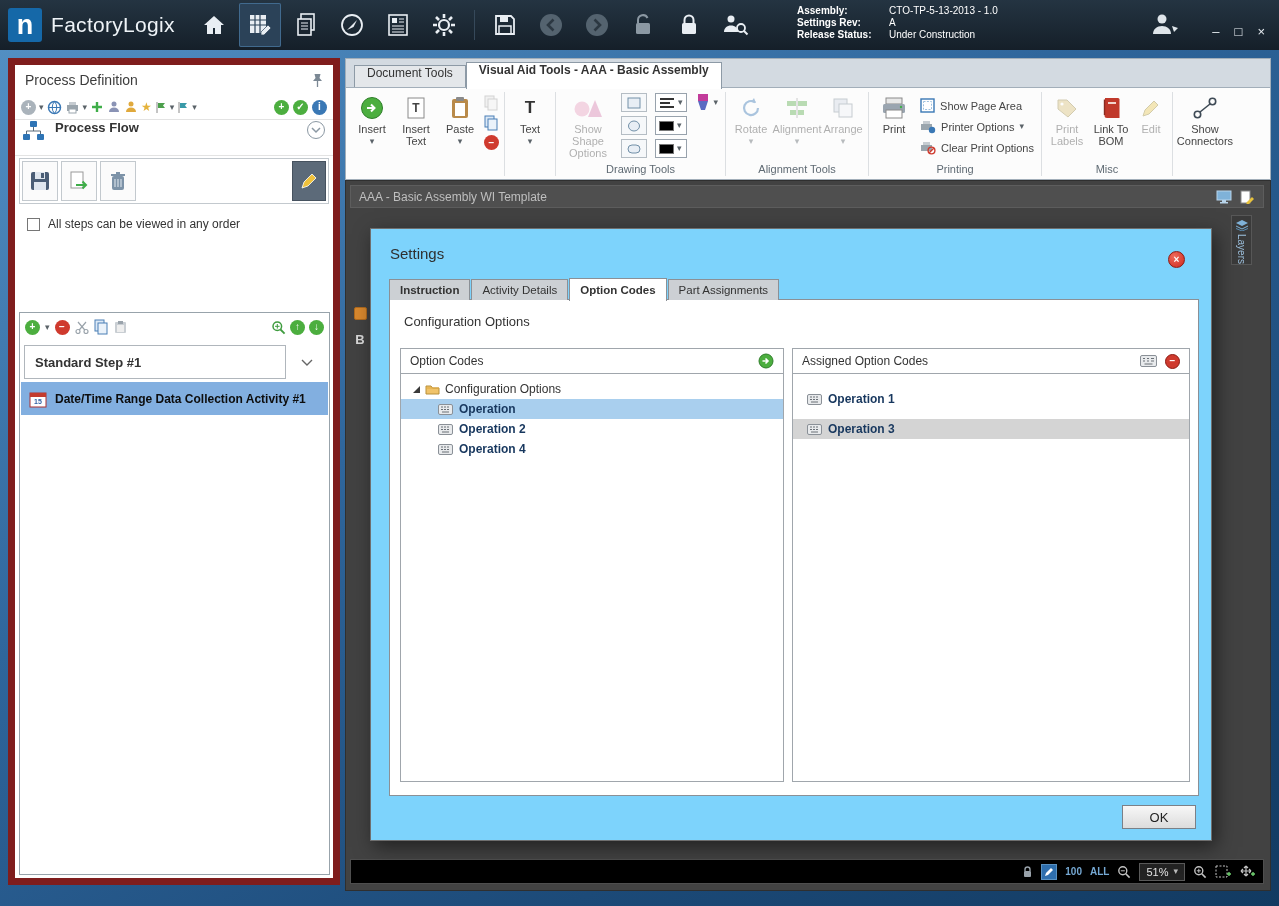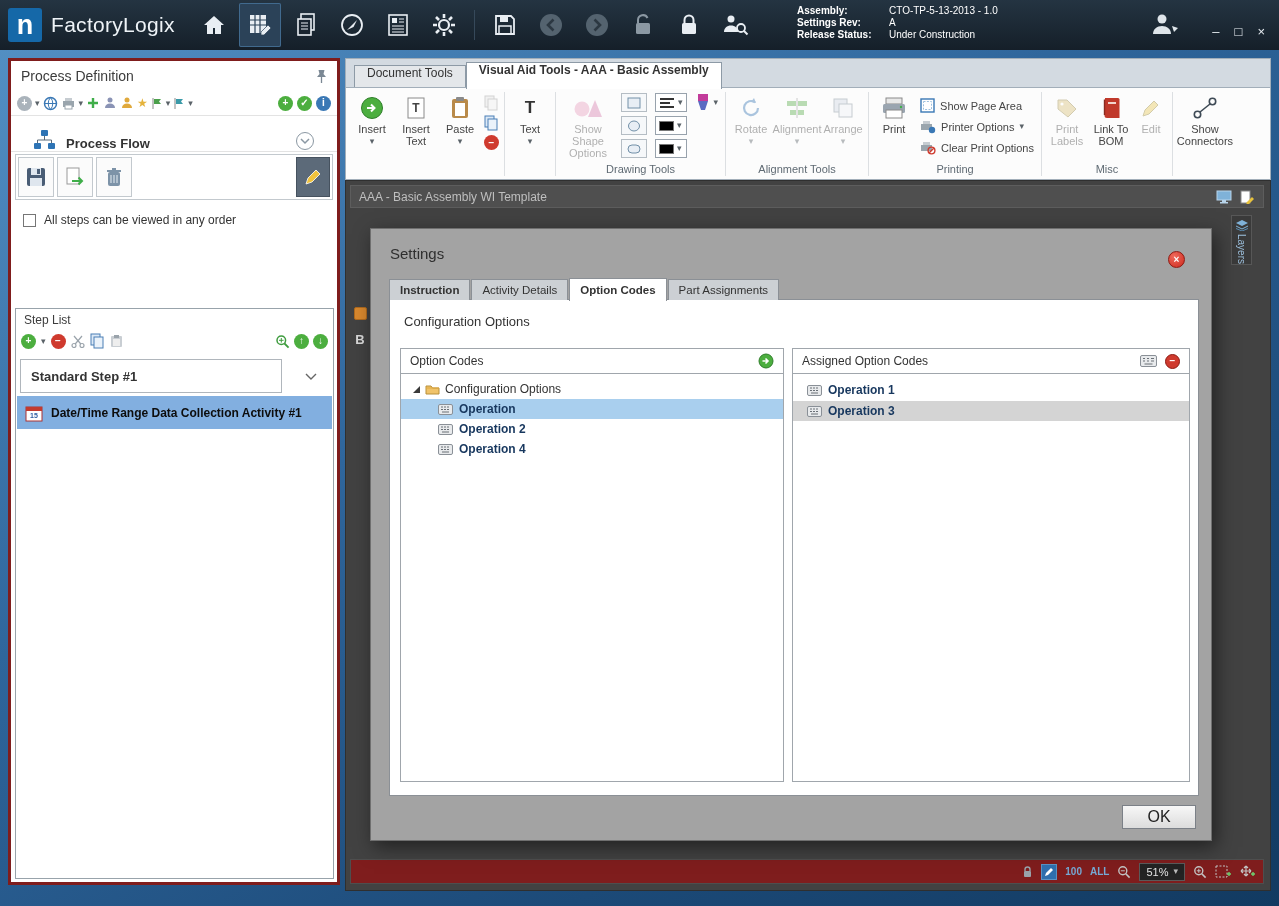--- a/index.html
+++ b/index.html
@@ -14,27 +14,27 @@
 .logo-mark{width:34px;height:34px;background:#1568a8;border-radius:3px;display:flex;align-items:center;justify-content:center;font-size:27px;font-weight:bold;color:#fff}
 .logo-text{font-size:21px;color:#eef3f7;letter-spacing:.3px}
 .tb-btn{width:42px;height:44px;display:flex;align-items:center;justify-content:center;margin:0 2px;border-radius:2px}
 .tb-btn.active{background:#2b4258;box-shadow:inset 0 0 0 1px #416a8e}
 .tb-sep{width:1px;height:30px;background:#36495a;margin:0 7px}
 .tb-meta{position:absolute;left:797px;top:5px;font-size:10px;display:grid;grid-template-columns:92px auto;row-gap:1px;color:#fff}
 .tb-meta b{font-weight:bold}
 .tb-user{position:absolute;left:1148px;top:10px}
 .win-controls{position:absolute;right:14px;top:24px;display:flex;gap:15px;font-size:13px;color:#e8edf2}
 
-.left-panel{position:absolute;left:8px;top:58px;width:332px;height:827px;background:#fff;border:3px solid #7f1d1d}
+.left-panel{position:absolute;left:8px;top:58px;width:332px;height:827px;background:#fff;border:7px solid #7f1d1d}
 .lp-title{height:30px;display:flex;align-items:center;padding:0 10px;font-size:14px;color:#3c3c3c}
 .lp-title .pin{margin-left:auto}
 .lp-toolbar{height:25px;display:flex;align-items:center;gap:3px;padding:0 6px;border-bottom:1px solid #e3e3e3}
 .mini-circle{width:15px;height:15px;border-radius:50%;display:flex;align-items:center;justify-content:center;color:#fff;font-size:10px;font-weight:bold;line-height:1}
 .lp-right{margin-left:auto;display:flex;gap:4px;align-items:center}
-.pf-row{height:36px;display:flex;align-items:flex-end;gap:10px;padding:0 22px;border-bottom:1px solid #e3e3e3}
+.pf-row{height:36px;display:flex;align-items:flex-start;gap:10px;padding:0 7px;border-bottom:1px solid #e3e3e3}
 .pf-row .lbl{font-weight:bold;font-size:13px}
 .pf-row .circ-chev{margin-left:auto}
 .ed-row{height:38px;display:flex;align-items:center;gap:10px;padding:0 8px}
 .ed-row .lbl{font-weight:bold;font-size:13px}
 .btn-strip{margin:2px 4px;border:1px solid #c3c9ce;height:46px;display:flex;align-items:center;gap:3px;padding:2px}
 .sq-btn{width:36px;height:40px;border:1px solid #c3c9ce;background:#fbfbfb;display:flex;align-items:center;justify-content:center}
 .dark-btn{margin-left:auto;width:34px;height:40px;background:#5c6a79;border:1px solid #46525f;display:flex;align-items:center;justify-content:center}
 .chk-row{height:24px;display:flex;align-items:center;gap:8px;padding:0 12px;margin-top:8px}
 .chk{width:13px;height:13px;border:1px solid #767676;background:#fff}
 .step-box{position:absolute;left:4px;right:3px;top:247px;bottom:3px;border:1px solid #98a3ab}
@@ -65,49 +65,49 @@
 .swatch{width:15px;height:10px;background:#000;border:1px solid #777}
 
 .doc-area{position:absolute;top:122px;left:0;right:0;bottom:0;background:#424242;border:1px solid #2f2f2f}
 .doc-titlebar{position:absolute;left:4px;top:4px;right:6px;height:23px;background:#4f4f4f;border:1px solid #5d5d5d;display:flex;align-items:center;gap:6px;padding:0 8px;color:#bfbfbf;font-size:12px}
 .doc-titlebar .right{margin-left:auto;display:flex;gap:8px;align-items:center}
 .doc-left-tools{position:absolute;left:3px;top:36px;width:22px;display:flex;flex-direction:column;align-items:center;gap:12px;padding-top:90px}
 .orange-chip{width:13px;height:13px;background:#d8882e;border:1px solid #b06a1d;border-radius:2px}
 .bold-chip{color:#d8d8d8;font-weight:bold;font-size:13px}
 .layers-tab{position:absolute;right:18px;top:34px;width:21px;height:50px;background:#3a3a3a;border:1px solid #575757;display:flex;flex-direction:column;align-items:center;gap:3px;padding-top:3px}
 .layers-tab .vtext{writing-mode:vertical-rl;font-size:10px;color:#9dc0dd}
-.statusbar{position:absolute;left:4px;right:6px;bottom:6px;height:25px;background:#7f1d1d;border:1px solid #4e4e4e;display:flex;align-items:center}
+.statusbar{position:absolute;left:4px;right:6px;bottom:6px;height:25px;background:#000000;border:1px solid #4e4e4e;display:flex;align-items:center}
 .sb-cluster{margin-left:auto;display:flex;align-items:center;gap:8px;padding-right:8px}
 .zoom-box{background:#232323;border:1px solid #5a5a5a;color:#e4e4e4;font-size:11px;display:flex;align-items:center;gap:5px;padding:2px 6px}
 .zoom-box .dd{color:#bbb}
 .sb-blue{color:#76a9d4;font-size:10px;font-weight:bold}
 .pencil-box{width:16px;height:16px;background:#2f6fae;border:1px solid #5a93c4;display:flex;align-items:center;justify-content:center}
 
-.dialog{position:absolute;left:370px;top:228px;width:842px;height:613px;background:#a3a3a3;border:1px solid #6f6f6f;box-shadow:4px 6px 18px rgba(0,0,0,.5);z-index:20}
+.dialog{position:absolute;left:370px;top:228px;width:842px;height:613px;background:#7dd3fc;border:1px solid #6f6f6f;box-shadow:4px 6px 18px rgba(0,0,0,.5);z-index:20}
 .dlg-title{position:absolute;left:19px;top:16px;font-size:15px;color:#2f2f2f}
 .dlg-close{position:absolute;right:26px;top:22px;width:17px;height:17px;border-radius:50%;background:radial-gradient(circle at 35% 30%,#f06a5c,#cd2a1e);border:1px solid #8e1a12;color:#fff;font-size:10px;font-weight:bold;display:flex;align-items:center;justify-content:center}
 .dlg-tabs{position:absolute;left:18px;top:48px;height:23px;display:flex;align-items:flex-end;z-index:3}
 .dlg-tab{height:21px;padding:0 10px;display:flex;align-items:center;font-size:11.5px;background:#ccd0d4;border:1px solid #8b9096;border-bottom:none;margin-right:1px;color:#333}
 .dlg-tab.boldtxt{font-weight:bold}
 .dlg-tab.active{height:23px;background:#fff;font-weight:bold;position:relative;z-index:4;margin-bottom:-1px}
 .dlg-content{position:absolute;left:18px;top:70px;width:810px;height:497px;background:#fff;border:1px solid #8b9096}
 .dlg-heading{position:absolute;left:14px;top:14px;font-size:13px;color:#333}
 .list-panel{position:absolute;top:48px;height:434px;border:1px solid #a0a6ac;background:#fff}
 .lp-left{left:10px;width:384px}
 .lp-rightp{left:402px;width:398px}
 .list-header{height:25px;border-bottom:1px solid #a0a6ac;display:flex;align-items:center;gap:8px;padding:0 9px;font-size:12px;color:#333}
 .list-header .hbtns{margin-left:auto;display:flex;gap:8px;align-items:center}
 .tree{padding-top:5px}
 .tree-root{display:flex;align-items:center;gap:5px;height:20px;padding-left:12px;font-size:12px;color:#333}
 .expander{width:0;height:0;border-bottom:7px solid #3a3a3a;border-left:7px solid transparent}
 .tree-item{display:flex;align-items:center;gap:6px;height:20px;padding-left:37px;font-size:12px;color:#17375e;font-weight:bold}
 .tree-item.selected{background:#a9cfee}
-.assigned-item{display:flex;align-items:center;gap:6px;height:20px;padding-left:14px;font-size:12px;color:#17375e;font-weight:bold;margin-top:1px}
+.assigned-item{display:flex;align-items:center;gap:6px;height:20px;padding-left:14px;font-size:12px;color:#17375e;font-weight:bold;margin-top:10px}
 .assigned-item.selected{background:#d4d4d4}
-.ok-btn{position:absolute;right:15px;bottom:11px;width:74px;height:24px;background:linear-gradient(#f7f7f7,#dcdcdc);border:1px solid #7b8087;display:flex;align-items:center;justify-content:center;font-size:16px;color:#222}
+.ok-btn{position:absolute;right:15px;bottom:11px;width:74px;height:24px;background:linear-gradient(#f7f7f7,#dcdcdc);border:1px solid #7b8087;display:flex;align-items:center;justify-content:center;font-size:13px;color:#222}
 </style>
 </head>
 <body>
 
 <div class="titlebar">
   <div class="logo">
     <div class="logo-mark">n</div>
     <div class="logo-text">FactoryLogix</div>
   </div>
   <div class="tb-btn">
@@ -353,21 +353,20 @@
             <path d="M2 16l2-6 8-8 4 4-8 8z" fill="#f0c23c" stroke="#fff" stroke-width=".8"></path>
           </svg>
         </span>
     </div>
   </div>
   <div class="chk-row">
     <span class="chk"></span>
     <span>All steps can be viewed in any order</span>
   </div>
   <div class="step-box">
-    <div class="sb-title">Step List</div>
     <div class="sb-toolbar">
       <span class="mini-circle" style="background:#4cae3f">+</span>
       <span class="dd">▾</span>
       <span class="mini-circle" style="background:#cf3a2e">−</span>
       <span>
           <svg width="14" height="13">
             <circle cx="3" cy="10.5" r="2" fill="none" stroke="#9aa3ab" stroke-width="1.2"></circle>
             <circle cx="11" cy="10.5" r="2" fill="none" stroke="#9aa3ab" stroke-width="1.2"></circle>
             <path d="M4.2 9 11 1M9.8 9 3 1" stroke="#9aa3ab" stroke-width="1.2"></path>
           </svg>

